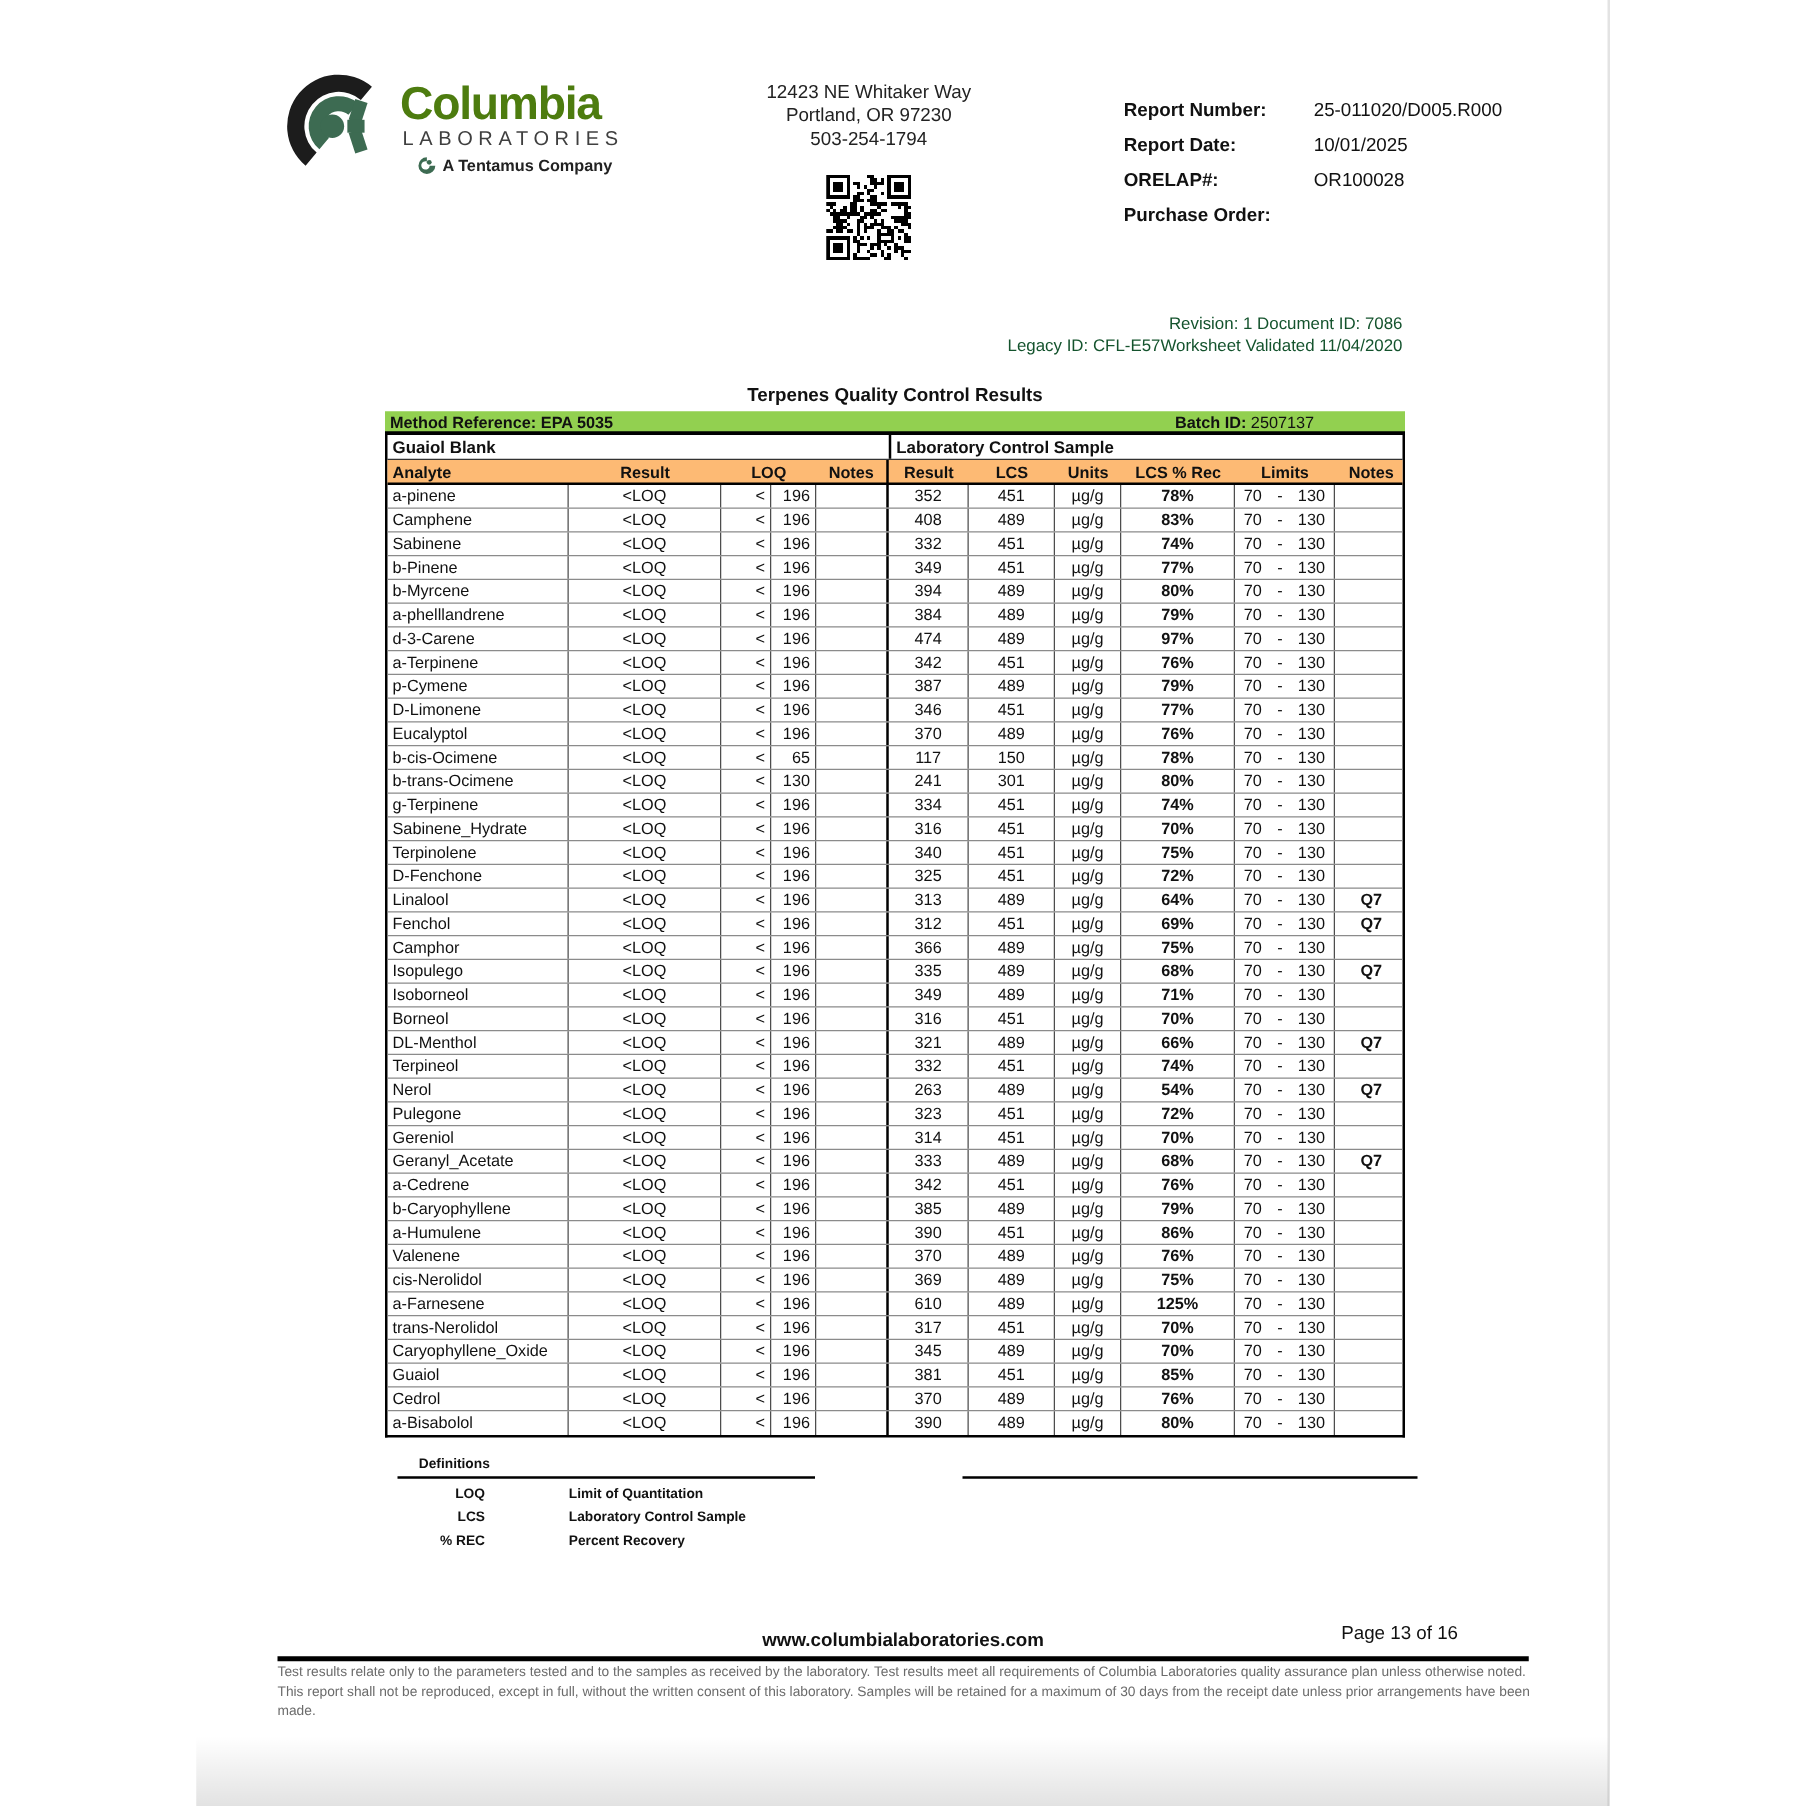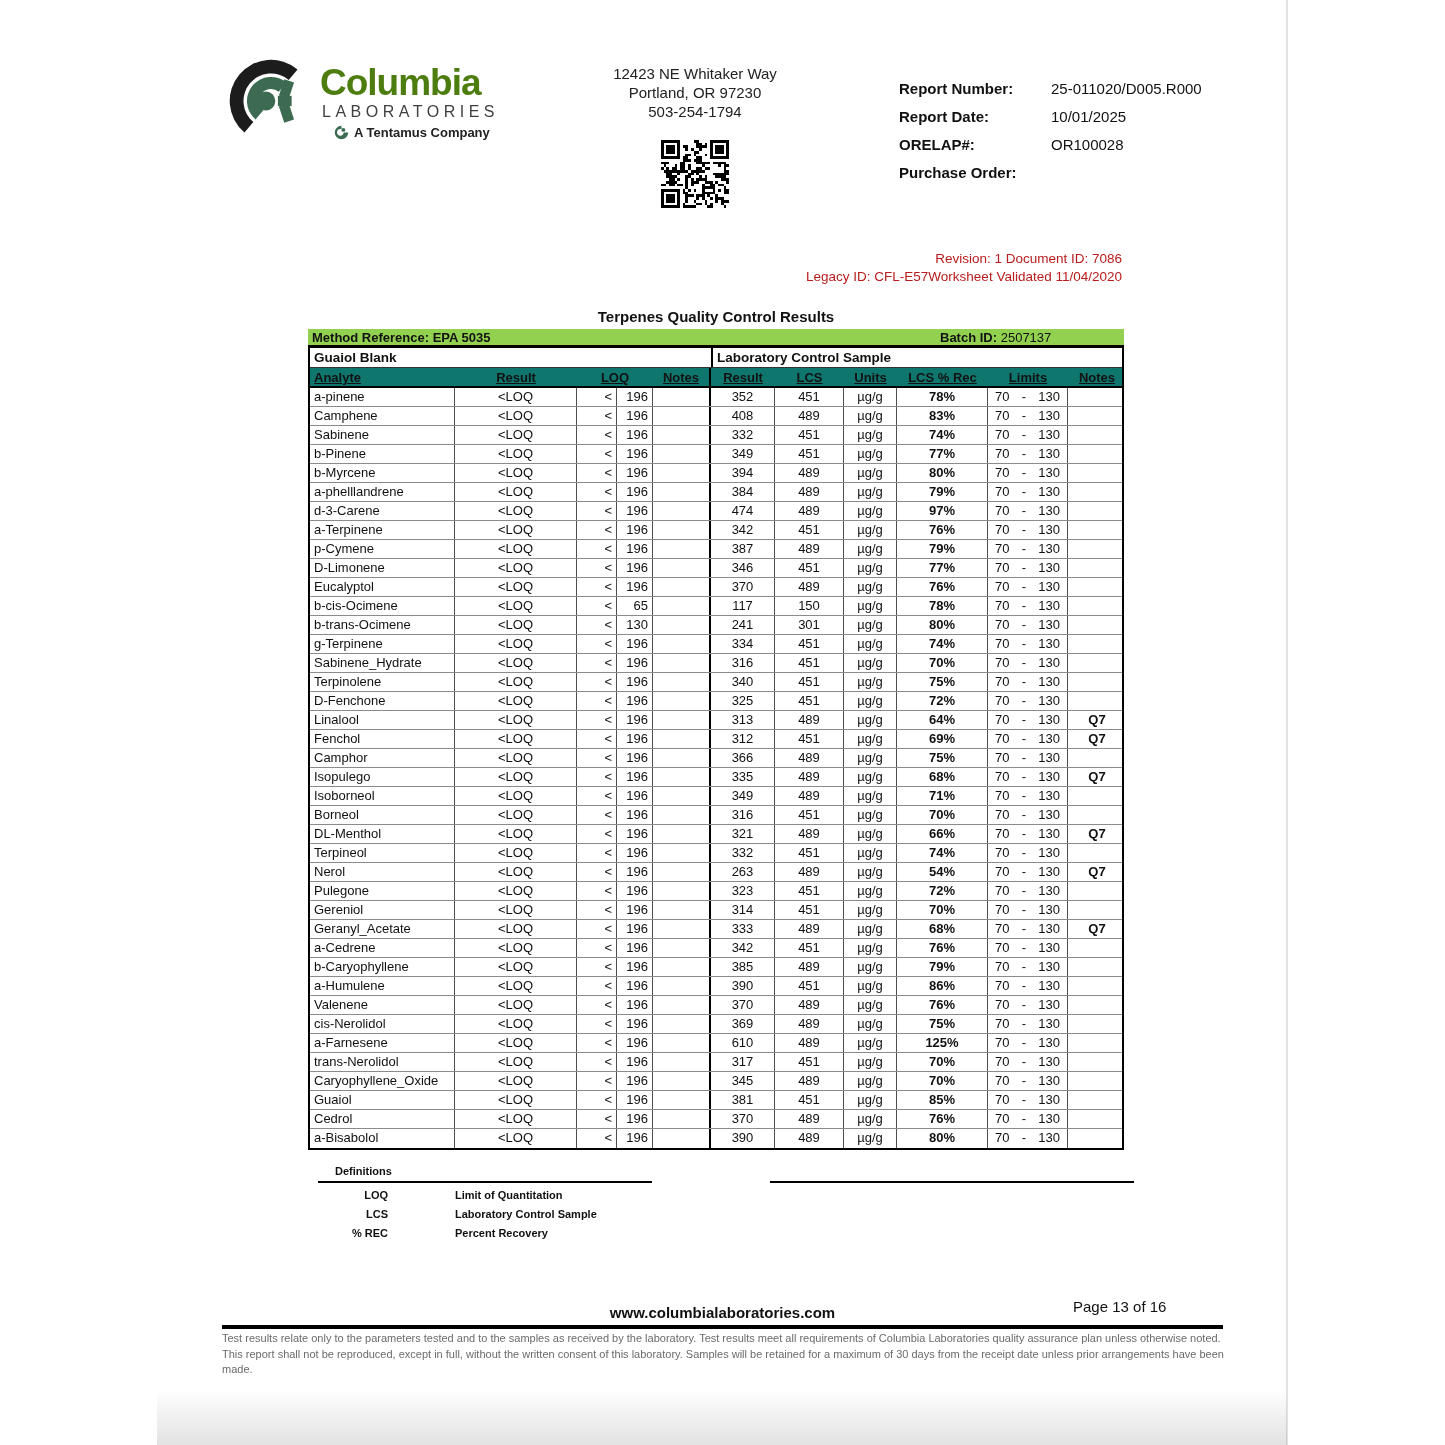--- a/index.html
+++ b/index.html
@@ -23,39 +23,39 @@
 
   .address-block { left:570px; top:64px; width:250px; text-align:center; font-size:15px; line-height:19px; color:#222; }
 
   .qr-wrap { left:661px; top:140px; width:68px; height:68px; }
 
   .report-block { left:883px; top:80px; width:330px;margin-left:16px; }
   .report-field { display:flex; height:28px; align-items:flex-start; }
   .report-label { width:152px; font-weight:bold; font-size:15px; flex:0 0 auto; }
   .report-value { font-size:15px; white-space:pre; }
 
-  .revision-block { left:640px; top:250px; width:482px; text-align:right; font-size:13.5px; line-height:17.5px; color:#b91c1c; }
+  .revision-block { left:640px; top:250px; width:482px; text-align:right; font-size:13.5px; line-height:17.5px; color:#14532d; }
 
   
   .qc-table { left:308px; top:308px; width:816px; }
   .qc-title { text-align:center; font-weight:bold; font-size:15px; height:21px; line-height:18px; }
   .qc-banner { height:19px; background:#92d050; border-bottom:3px solid #000; display:flex; align-items:center; font-size:13px; position:relative; }
   .qc-banner .mref { padding-left:4px; font-weight:bold; }
   .qc-banner .batch { position:absolute; left:632px; }
   .qc-banner .batch b { font-weight:bold; }
   .qc-banner .batch span { font-weight:normal; }
 
   .qc-outer { border-left:2px solid #000; border-right:2px solid #000; border-bottom:2px solid #000; }
 
   .qc-sections { display:grid; grid-template-columns:401px 415px; height:20px; border-bottom:1px solid #333; }
   .qc-sections > div { font-weight:bold; font-size:13.5px; line-height:19px; padding-left:4px; }
   .qc-sections > div:last-child { border-left:2px solid #000; }
 
   .qc-colhead { display:grid; grid-template-columns:145px 122px 76px 58px 64px 69px 53px 91px 80px 58px;
-    height:20px; background:#0f766e; border-bottom:2px solid #000; font-weight:bold; font-size:13px;text-decoration:underline; }
+    height:20px; background:#fdba74; border-bottom:2px solid #000; font-weight:bold; font-size:13px; }
   .qc-colhead > div { line-height:19px; text-align:center; }
   .qc-colhead > div:first-child { text-align:left; padding-left:4px; }
   .qc-colhead > div.sec-div { border-right:2px solid #000; }
 
   .qc-grid { display:grid; grid-template-columns:145px 122px 40px 36px 58px 64px 69px 53px 91px 80px 58px; }
   .qc-row { height:19px; border-bottom:1px solid #8b8b8b; font-size:13px; }
   .qc-row:last-child { border-bottom:none; }
   .qc-row > div { line-height:18px; border-right:1px solid #4d4d4d; overflow:hidden; white-space:nowrap; }
   .qc-row > div:last-child { border-right:none; }
   .qc-row > div.sec-div { border-right:2px solid #000; }

